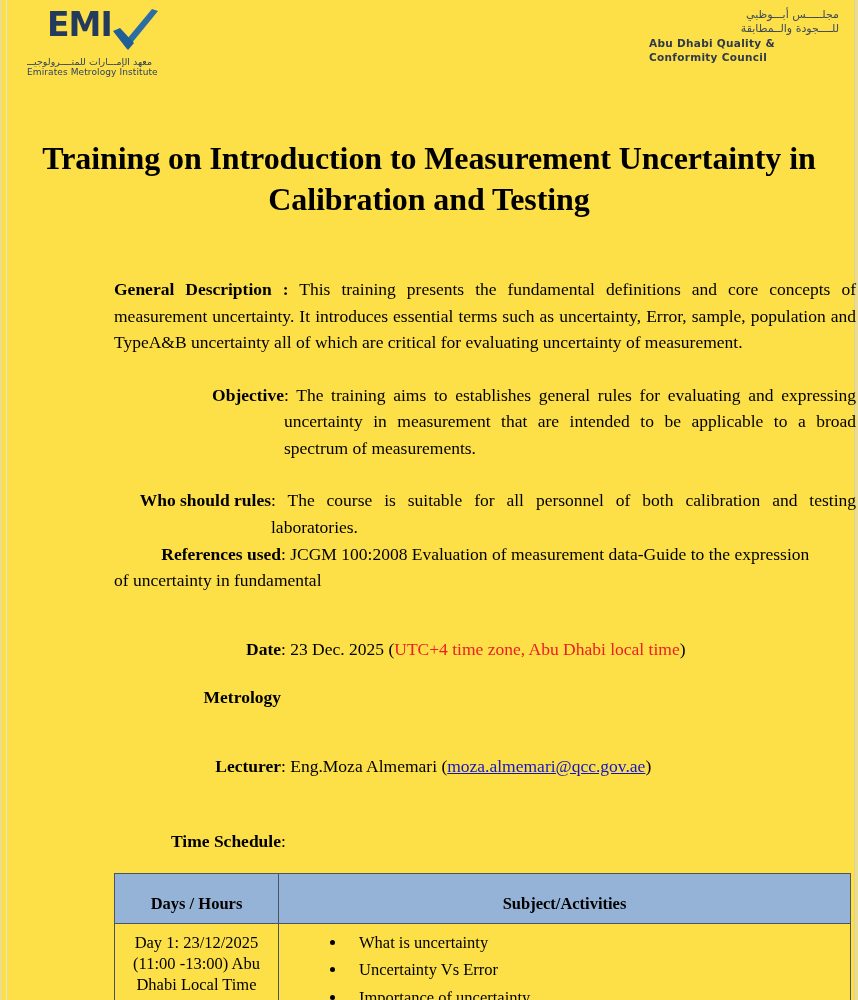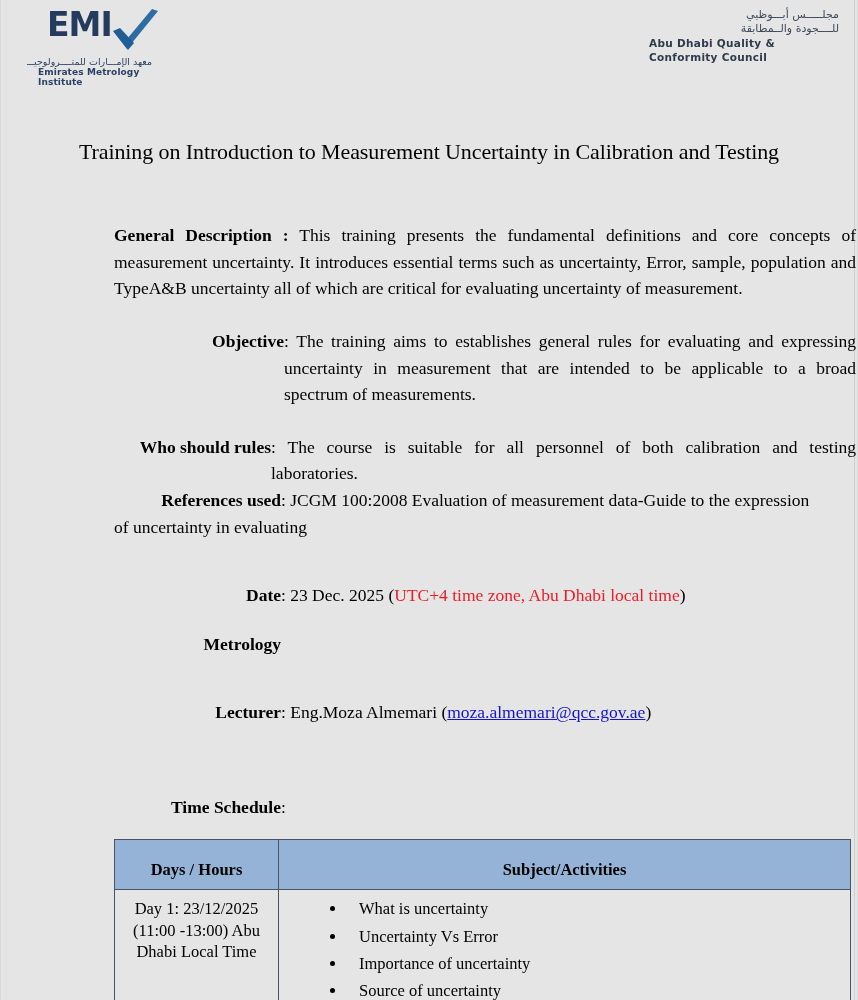--- a/index.html
+++ b/index.html
@@ -8,21 +8,21 @@
     background: #ffffff;
   }
   body {
     font-family: "Liberation Serif", "DejaVu Serif", serif;
     color: #000000;
   }
   .page {
     position: relative;
     width: 858px;
     height: 1000px;
-    background: #e5e5e5;
+    background: #fde047;
     overflow: hidden;
     box-sizing: border-box;
     border-left: 1px solid #d9d9d9;
     border-right: 1px solid #d9d9d9;
   }
   .page-edge-left {
     position: absolute;
     left: 5px; top: 0; bottom: 0;
     width: 1px;
     background: #e2e2e2;
@@ -76,24 +76,24 @@
     font-size: 9.5px;
     color: #2d4263;
     letter-spacing: 0.2px;
     direction: rtl;
     text-align: right;
     width: 125px;
     white-space: nowrap;
     overflow: hidden;
   }
   .emi-english {
-    margin-left: 13px;
+    margin-left: 2px;
     font-family: "DejaVu Sans", sans-serif;
     font-size: 9px;
-    font-weight: bold;
+    font-weight: normal;
     color: #2d4263;
     letter-spacing: 0.1px;
     width: 140px;
   }
 
   .adqcc-logo {
     position: absolute;
     right: 18px;
     top: 8px;
     text-align: left;
@@ -116,22 +116,22 @@
     color: #2e3a4c;
     letter-spacing: 0.3px;
     line-height: 1.35;
     white-space: nowrap;
   }
 
   
   .doc-title {
     margin: 38px 20px 0 20px;
     text-align: center;
-    font-size: 22px;
-    font-weight: normal;
+    font-size: 32px;
+    font-weight: bold;
     line-height: 1.28;
     letter-spacing: -0.1px;
   }
 
   
   .content {
     position: relative;
     margin-left: 113px;
     margin-right: 0px;
     width: 742px;
@@ -178,21 +178,21 @@
     text-align: justify;
     white-space: nowrap;
   }
   .refs-second {
     font-size: 17.5px;
     line-height: 1.52;
   }
   .block-date { margin-top: 42px; }
   .block-duration { margin-top: 22px; }
   .block-lecturer { margin-top: 42px; }
-  .block-schedule { margin-top: 68px; }
+  .block-schedule { margin-top: 48px; }
 
   .red { color: #ee1c24; }
   .email-link {
     color: #1414c8;
     text-decoration: underline;
   }
 
   
   .schedule-table {
     margin-top: 19px;
@@ -278,21 +278,21 @@
     <div class="row block-attend">
       <div class="row-label lbl-w157">Who should rules</div>
       <div class="row-body">: The course is suitable for all personnel of both calibration and testing laboratories.</div>
     </div>
 
     <div class="block-refs">
       <div class="row">
         <div class="row-label lbl-w167">References used</div>
         <div class="refs-wrap">:  JCGM 100:2008 Evaluation of measurement data-Guide to the expression</div>
       </div>
-      <div class="refs-second">of uncertainty in evaluating</div>
+      <div class="refs-second">of uncertainty in fundamental</div>
     </div>
 
     <div class="row block-date">
       <div class="row-label lbl-w167">Date</div>
       <div class="row-body"><span>: 23 Dec. 2025 (</span><span class="red">UTC+4 time zone, Abu Dhabi local time</span><span>)</span></div>
     </div>
 
     <div class="row block-duration">
       <div class="row-label lbl-w167">Metrology</div>
     </div>

